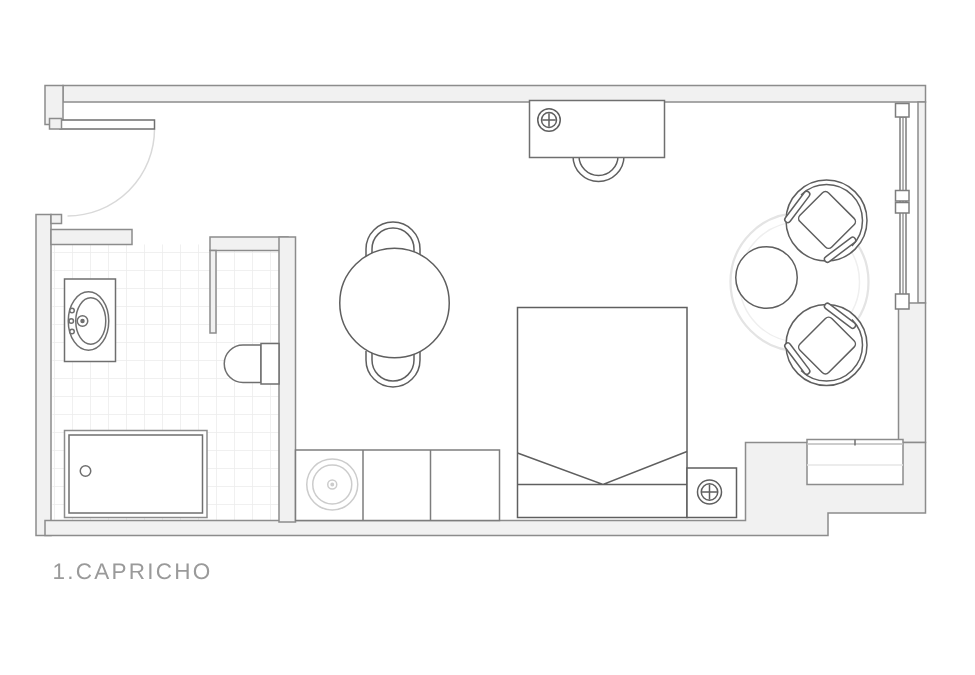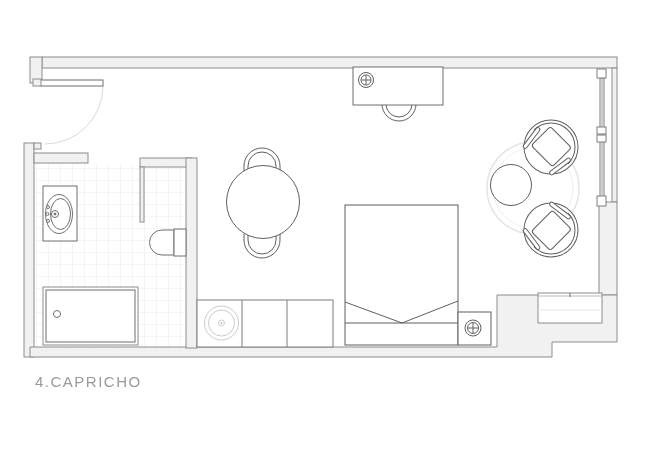--- a/index.html
+++ b/index.html
@@ -170,15 +170,15 @@
 
     <g>
       <rect x="538" y="293" width="64" height="30" fill="#ffffff" stroke="#8c8c8c" stroke-width="1"></rect>
       <line x1="538" y1="296" x2="602" y2="296" stroke="#bbbbbb"></line>
       <line x1="538" y1="310" x2="602" y2="310" stroke="#e6e6e6"></line>
       <line x1="570" y1="293" x2="570" y2="297" stroke="#6f6f6f"></line>
     </g>
 
   </svg>
 
-  <div class="plan-label">4.CAPRICHO</div>
+  <div class="plan-label">1.CAPRICHO</div>
 
 </div>
 
 </body></html>

